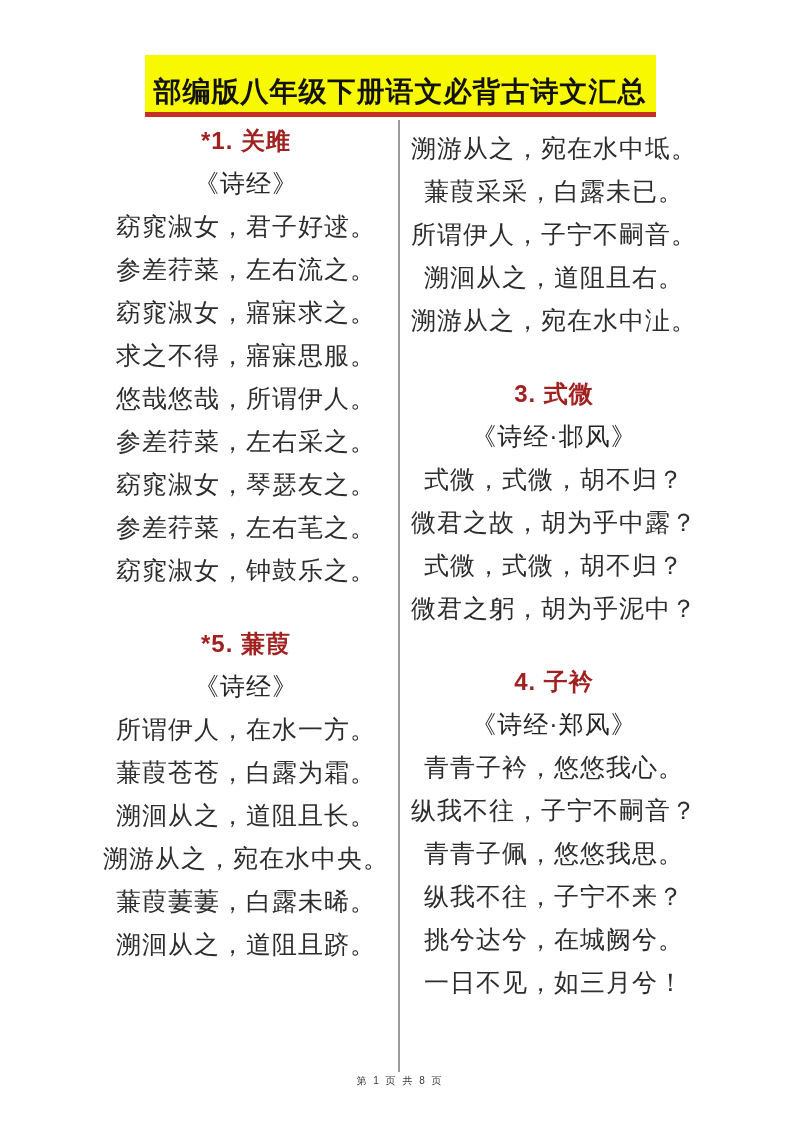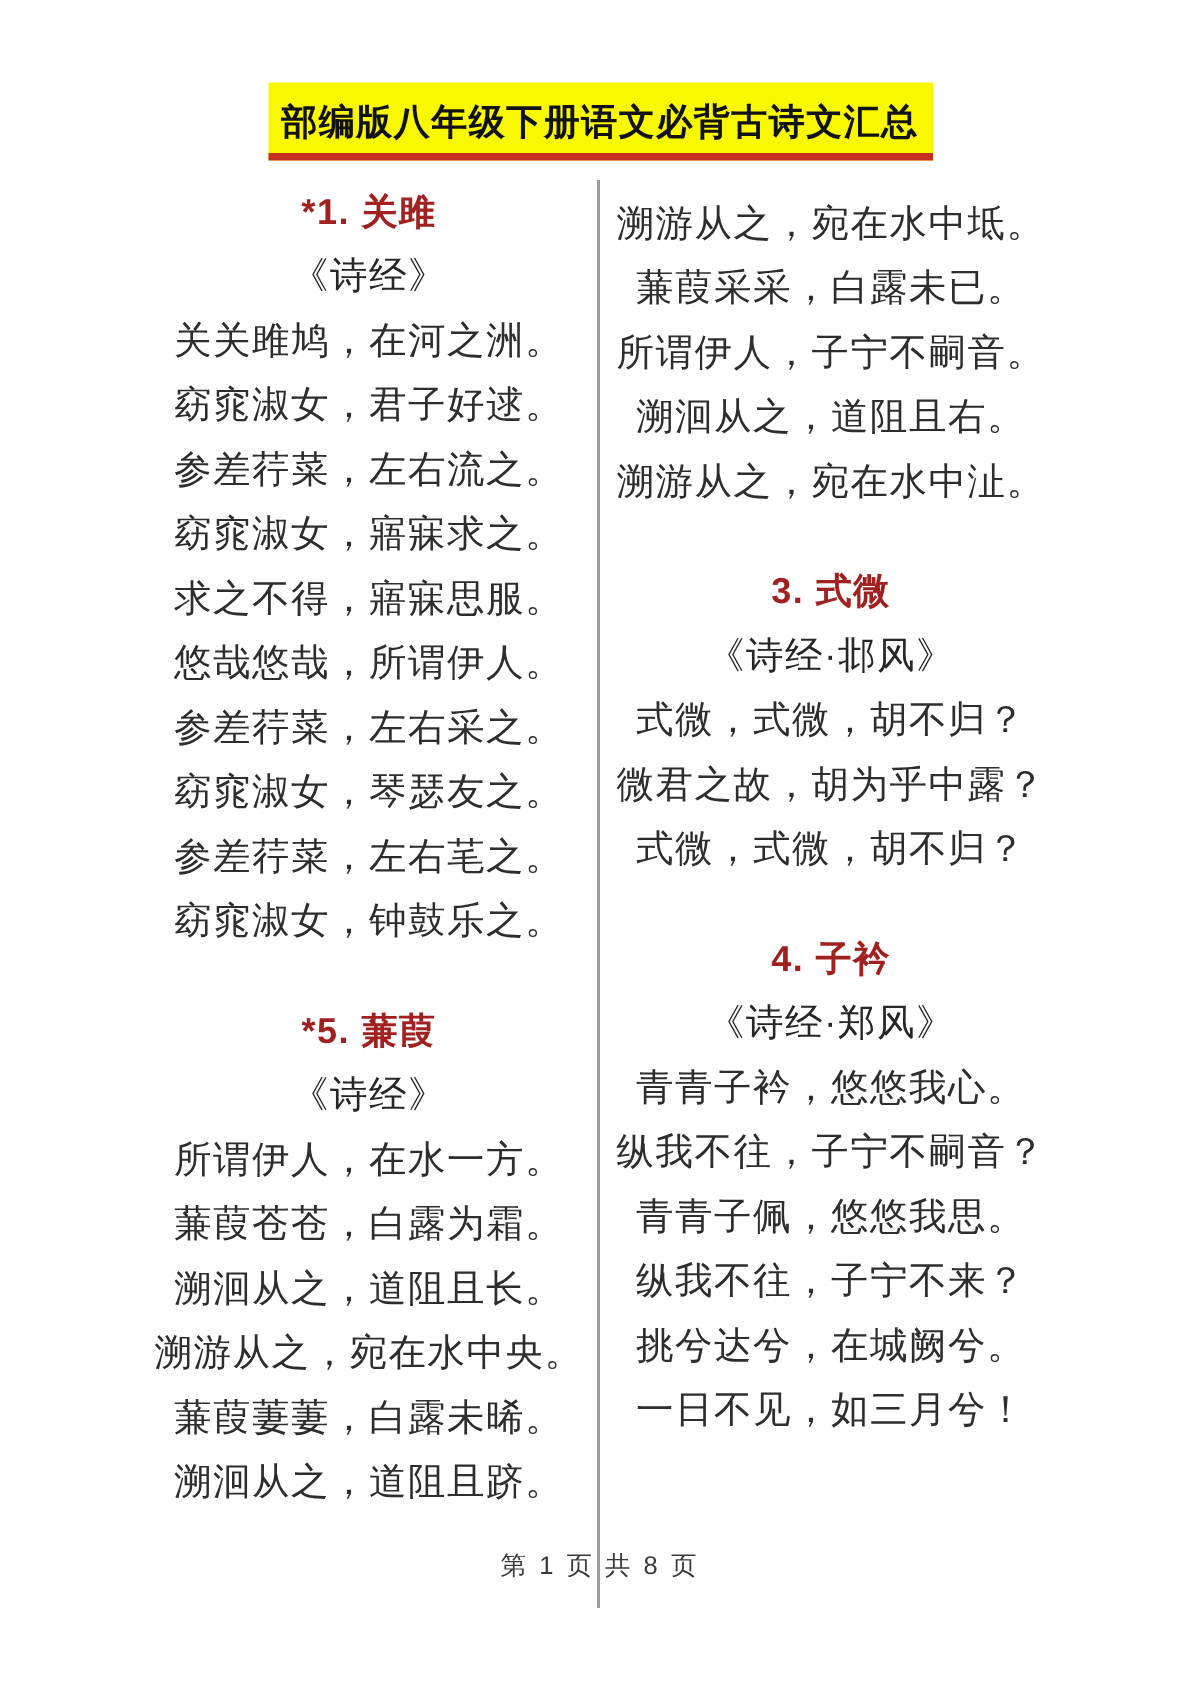--- a/index.html
+++ b/index.html
@@ -20,25 +20,25 @@
     position: absolute;
     top: 55px;
     left: 0;
     width: 800px;
     text-align: center;
   }
   .title-highlight {
     display: inline-block;
     background: #f8f800;
     color: #121212;
-    font-size: 24px;
+    font-size: 28px;
     font-weight: 900;
     letter-spacing: 1px;
     line-height: 40px;
-    padding: 7px 9px 0 9px;
+    padding: 17px 9px 0 9px;
     border-bottom: 5px solid #c53022;
   }
 
   
   .column {
     position: absolute;
     display: flex;
     flex-direction: column;
     align-items: center;
   }
@@ -76,40 +76,39 @@
     left: 398px;
     top: 120px;
     width: 2px;
     height: 952px;
     background: #9b9b9b;
   }
 
   
   .footer {
     position: absolute;
-    top: 1032px;
+    top: 1074px;
     left: 0;
     width: 800px;
     text-align: center;
-    font-size: 17px;
+    font-size: 10px;
     color: #3a3a3a;
     letter-spacing: 2px;
   }
 </style>
 </head>
 <body>
 
 <div class="title-wrap">
   <span class="title-highlight">部编版八年级下册语文必背古诗文汇总</span>
 </div>
 
 <div id="left-column" class="column">
     <div class="line section-heading">*1. 关雎</div>
     <div class="line poem-source">《诗经》</div>
-    <div class="line poem-line">关关雎鸠，在河之洲。</div>
     <div class="line poem-line">窈窕淑女，君子好逑。</div>
     <div class="line poem-line">参差荇菜，左右流之。</div>
     <div class="line poem-line">窈窕淑女，寤寐求之。</div>
     <div class="line poem-line">求之不得，寤寐思服。</div>
     <div class="line poem-line">悠哉悠哉，所谓伊人。</div>
     <div class="line poem-line">参差荇菜，左右采之。</div>
     <div class="line poem-line">窈窕淑女，琴瑟友之。</div>
     <div class="line poem-line">参差荇菜，左右芼之。</div>
     <div class="line poem-line">窈窕淑女，钟鼓乐之。</div>
     <div class="block-spacer"></div>
@@ -130,20 +129,21 @@
     <div class="line poem-line">蒹葭采采，白露未已。</div>
     <div class="line poem-line">所谓伊人，子宁不嗣音。</div>
     <div class="line poem-line">溯洄从之，道阻且右。</div>
     <div class="line poem-line">溯游从之，宛在水中沚。</div>
     <div class="block-spacer"></div>
     <div class="line section-heading">3. 式微</div>
     <div class="line poem-source">《诗经·邶风》</div>
     <div class="line poem-line">式微，式微，胡不归？</div>
     <div class="line poem-line">微君之故，胡为乎中露？</div>
     <div class="line poem-line">式微，式微，胡不归？</div>
+    <div class="line poem-line">微君之躬，胡为乎泥中？</div>
     <div class="block-spacer"></div>
     <div class="line section-heading">4. 子衿</div>
     <div class="line poem-source">《诗经·郑风》</div>
     <div class="line poem-line">青青子衿，悠悠我心。</div>
     <div class="line poem-line">纵我不往，子宁不嗣音？</div>
     <div class="line poem-line">青青子佩，悠悠我思。</div>
     <div class="line poem-line">纵我不往，子宁不来？</div>
     <div class="line poem-line">挑兮达兮，在城阙兮。</div>
     <div class="line poem-line">一日不见，如三月兮！</div>
   </div>

